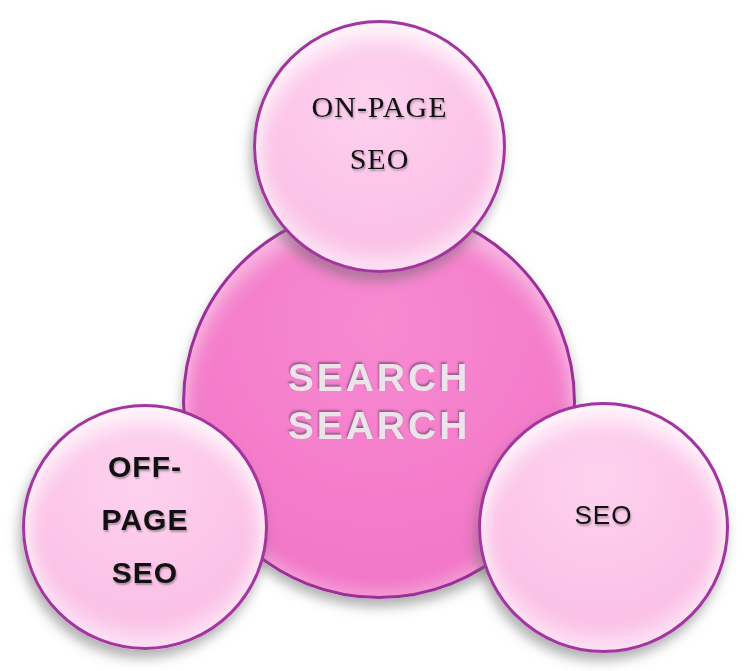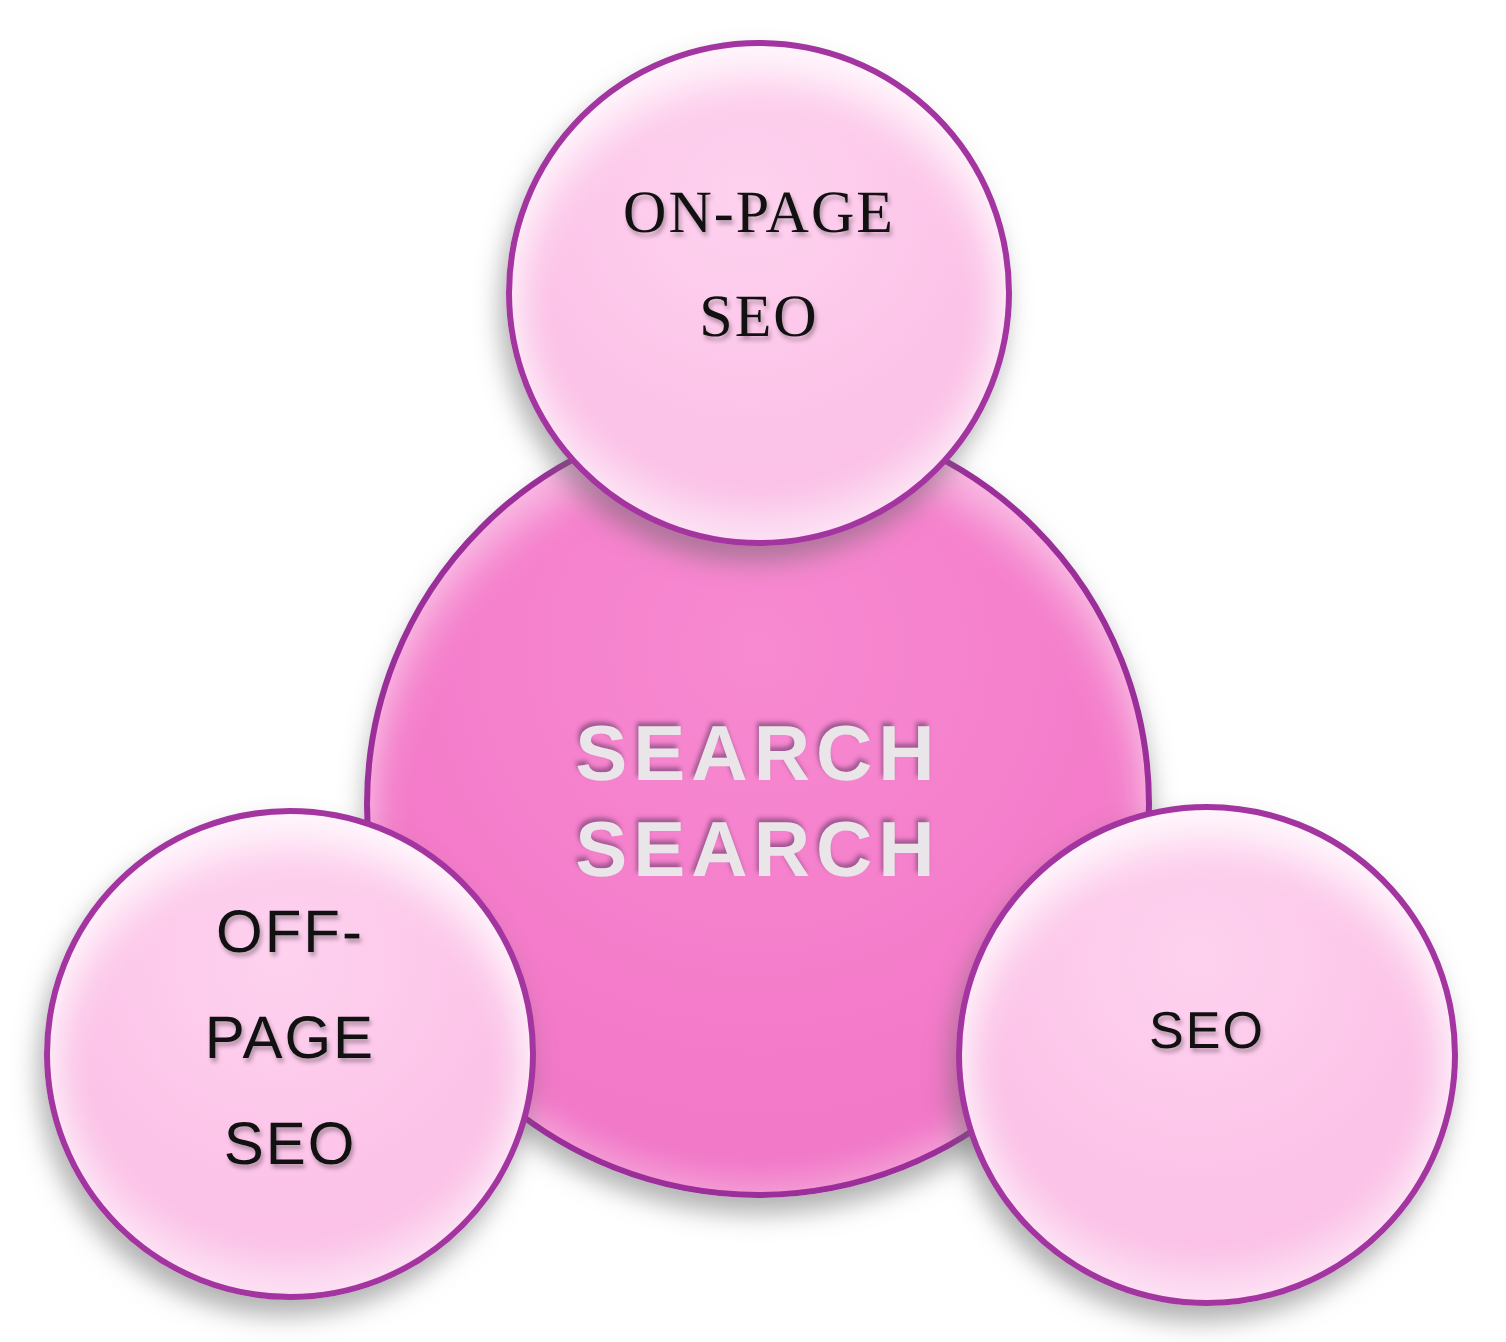--- a/index.html
+++ b/index.html
@@ -87,21 +87,21 @@
   }
   .satellite-line {
     display: block;
     font-weight: normal;
     color: var(--satellite-text, #111111);
     text-shadow: 1px 2px 2px rgba(0, 0, 0, 0.3);
     white-space: nowrap;
     letter-spacing: 1px;
   }
   .node-top .satellite-line  { font-size: 30px; line-height: 52px; }
-  .node-left .satellite-line { font-size: 30px; line-height: 53px; }
+  .node-left .satellite-line { font-size: 30px; line-height: 53px; font-weight: bold; }
   .node-right .satellite-line{ font-size: 26px; line-height: 43px; }
 </style>
 </head>
 <body>
 
 <div class="stage">
 
   <div class="circle center-circle">
     <span class="center-line">SEARCH</span>
     <span class="center-line">SEARCH</span>

